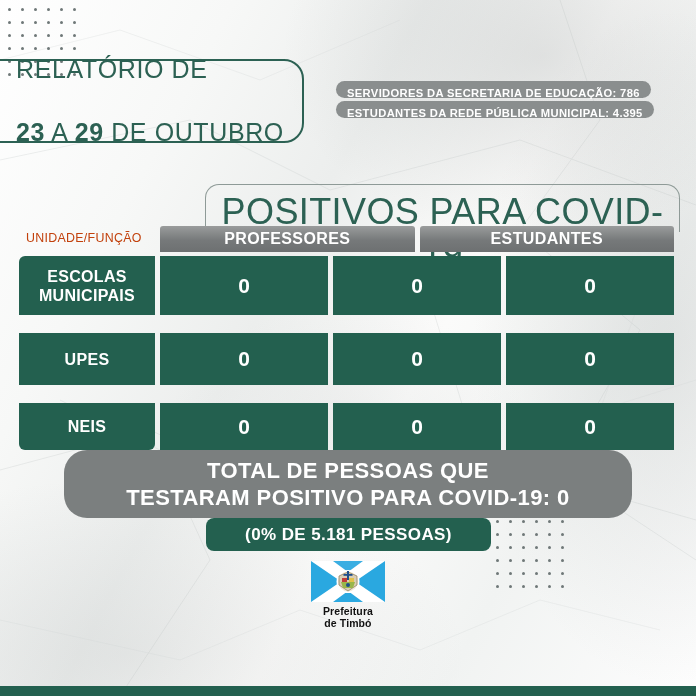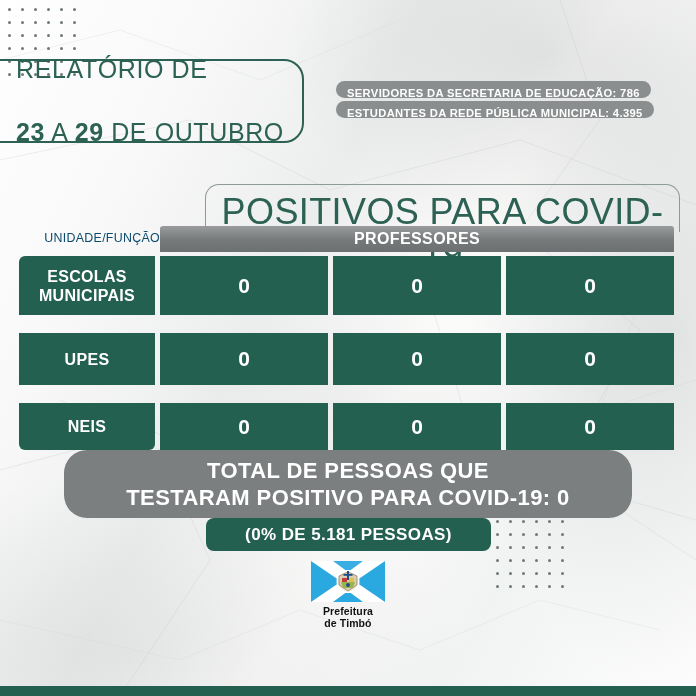--- a/index.html
+++ b/index.html
@@ -65,21 +65,21 @@
   }
   #positives-banner span{
     position:absolute; left:0; right:0; top:6px;
     text-align:center; color:#2c6153;
     font-size:36px; font-weight:400; letter-spacing:.4px;
   }
 
   
   #unit-label{
     position:absolute; left:26px; top:231px; width:134px;
-    text-align:right; color:#0c4a6e;
+    text-align:left; color:#c2410c;
     font-size:12.4px; font-weight:400; letter-spacing:.3px;
   }
 
   #table{
     position:absolute; left:19px; top:226px; width:655px;
   }
   .thead{ display:flex; height:26px; gap:5px; padding-left:141px; }
   .th{
     flex:1; background:linear-gradient(180deg,#9a9c9c 0%,#76797a 55%,#6d7071 100%);
     color:#ffffff; font-size:16px; font-weight:700; letter-spacing:.4px;
@@ -246,20 +246,21 @@
 
 <div id="positives-banner">
   <span>POSITIVOS PARA COVID-19</span>
 </div>
 
 <div id="unit-label">UNIDADE/FUNÇÃO</div>
 
 <div id="table">
   <div class="thead">
     <div class="th">PROFESSORES</div>
+    <div class="th">ESTUDANTES</div>
   </div>
   <div class="tbody">
     <div class="trow" id="row-0">
       <div class="rowlabel">ESCOLAS MUNICIPAIS</div>
       <div class="cell">0</div>
       <div class="cell">0</div>
       <div class="cell">0</div>
     </div>
     <div class="trow" id="row-1">
       <div class="rowlabel">UPES</div>

